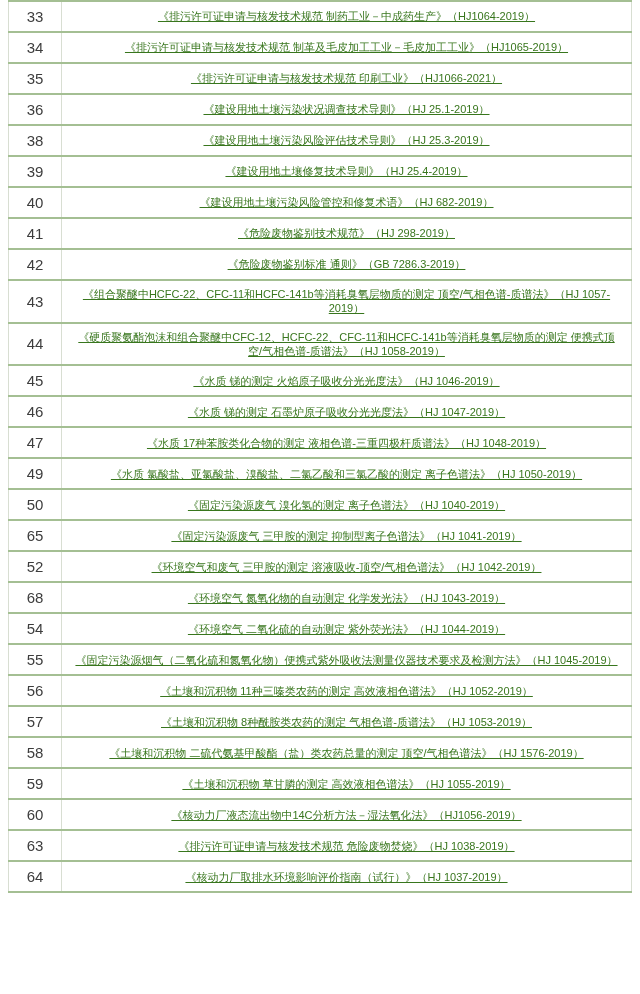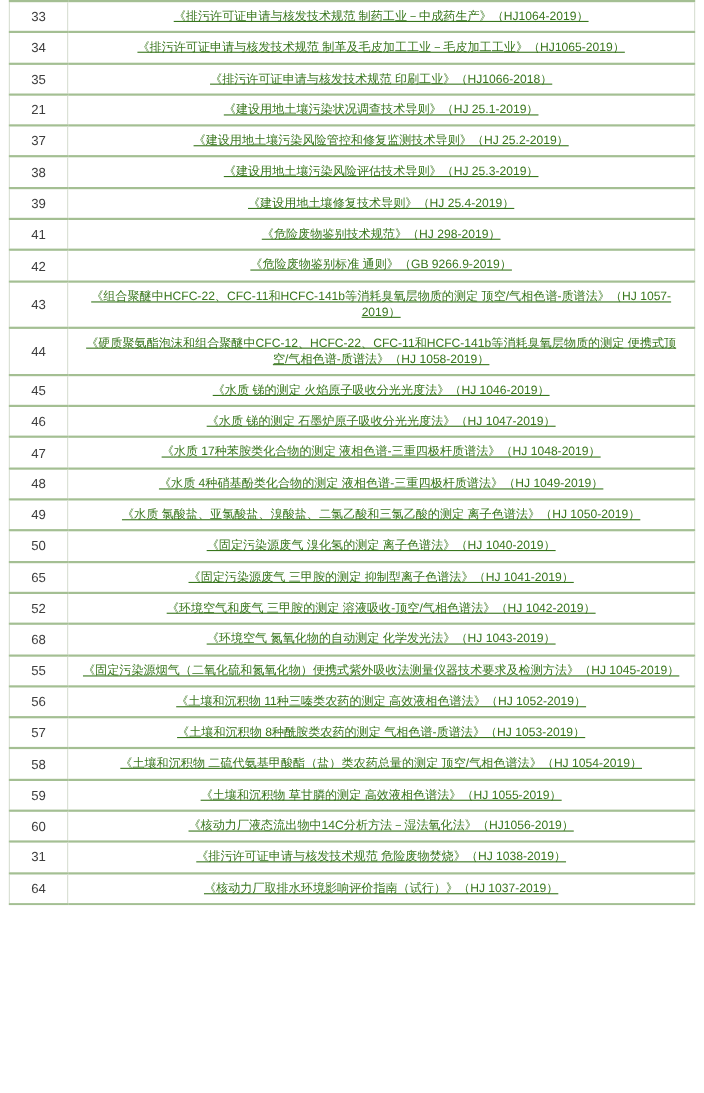--- a/index.html
+++ b/index.html
@@ -24,21 +24,21 @@
     border-bottom: 2px solid #a4bf93;
     border-left: 1px solid #d8ded2;
     border-right: 1px solid #d8ded2;
     background: #ffffff;
     vertical-align: middle;
   }
   td.cell-no {
     width: 48px;
     text-align: center;
     color: #3d3d3d;
-    font-size: 12px;
+    font-size: 15px;
     padding: 6px 2px;
   }
   td.cell-title {
     text-align: center;
     color: #38761d;
     font-size: 11px;
     line-height: 1.3;
     padding: 6px 10px;
     word-break: break-word;
     text-decoration: underline;
@@ -53,45 +53,45 @@
         <tr>
           <td class="cell-no">33</td>
           <td class="cell-title">《排污许可证申请与核发技术规范 制药工业－中成药生产》（HJ1064-2019）</td>
         </tr>
         <tr>
           <td class="cell-no">34</td>
           <td class="cell-title">《排污许可证申请与核发技术规范 制革及毛皮加工工业－毛皮加工工业》（HJ1065-2019）</td>
         </tr>
         <tr>
           <td class="cell-no">35</td>
-          <td class="cell-title">《排污许可证申请与核发技术规范 印刷工业》（HJ1066-2018）</td>
+          <td class="cell-title">《排污许可证申请与核发技术规范 印刷工业》（HJ1066-2021）</td>
         </tr>
         <tr>
-          <td class="cell-no">21</td>
+          <td class="cell-no">36</td>
           <td class="cell-title">《建设用地土壤污染状况调查技术导则》（HJ 25.1-2019）</td>
-        </tr>
-        <tr>
-          <td class="cell-no">37</td>
-          <td class="cell-title">《建设用地土壤污染风险管控和修复监测技术导则》（HJ 25.2-2019）</td>
         </tr>
         <tr>
           <td class="cell-no">38</td>
           <td class="cell-title">《建设用地土壤污染风险评估技术导则》（HJ 25.3-2019）</td>
         </tr>
         <tr>
           <td class="cell-no">39</td>
           <td class="cell-title">《建设用地土壤修复技术导则》（HJ 25.4-2019）</td>
         </tr>
         <tr>
+          <td class="cell-no">40</td>
+          <td class="cell-title">《建设用地土壤污染风险管控和修复术语》（HJ 682-2019）</td>
+        </tr>
+        <tr>
           <td class="cell-no">41</td>
           <td class="cell-title">《危险废物鉴别技术规范》（HJ 298-2019）</td>
         </tr>
         <tr>
           <td class="cell-no">42</td>
-          <td class="cell-title">《危险废物鉴别标准 通则》（GB 9266.9-2019）</td>
+          <td class="cell-title">《危险废物鉴别标准 通则》（GB 7286.3-2019）</td>
         </tr>
         <tr>
           <td class="cell-no">43</td>
           <td class="cell-title">《组合聚醚中HCFC-22、CFC-11和HCFC-141b等消耗臭氧层物质的测定 顶空/气相色谱-质谱法》（HJ 1057-2019）</td>
         </tr>
         <tr>
           <td class="cell-no">44</td>
           <td class="cell-title">《硬质聚氨酯泡沫和组合聚醚中CFC-12、HCFC-22、CFC-11和HCFC-141b等消耗臭氧层物质的测定 便携式顶空/气相色谱-质谱法》（HJ 1058-2019）</td>
         </tr>
         <tr>
@@ -100,69 +100,69 @@
         </tr>
         <tr>
           <td class="cell-no">46</td>
           <td class="cell-title">《水质 锑的测定 石墨炉原子吸收分光光度法》（HJ 1047-2019）</td>
         </tr>
         <tr>
           <td class="cell-no">47</td>
           <td class="cell-title">《水质 17种苯胺类化合物的测定 液相色谱-三重四极杆质谱法》（HJ 1048-2019）</td>
         </tr>
         <tr>
-          <td class="cell-no">48</td>
-          <td class="cell-title">《水质 4种硝基酚类化合物的测定 液相色谱-三重四极杆质谱法》（HJ 1049-2019）</td>
-        </tr>
-        <tr>
           <td class="cell-no">49</td>
           <td class="cell-title">《水质 氯酸盐、亚氯酸盐、溴酸盐、二氯乙酸和三氯乙酸的测定 离子色谱法》（HJ 1050-2019）</td>
         </tr>
         <tr>
           <td class="cell-no">50</td>
           <td class="cell-title">《固定污染源废气 溴化氢的测定 离子色谱法》（HJ 1040-2019）</td>
         </tr>
         <tr>
           <td class="cell-no">65</td>
           <td class="cell-title">《固定污染源废气 三甲胺的测定 抑制型离子色谱法》（HJ 1041-2019）</td>
         </tr>
         <tr>
           <td class="cell-no">52</td>
           <td class="cell-title">《环境空气和废气 三甲胺的测定 溶液吸收-顶空/气相色谱法》（HJ 1042-2019）</td>
         </tr>
         <tr>
           <td class="cell-no">68</td>
           <td class="cell-title">《环境空气 氮氧化物的自动测定 化学发光法》（HJ 1043-2019）</td>
         </tr>
         <tr>
+          <td class="cell-no">54</td>
+          <td class="cell-title">《环境空气 二氧化硫的自动测定 紫外荧光法》（HJ 1044-2019）</td>
+        </tr>
+        <tr>
           <td class="cell-no">55</td>
           <td class="cell-title">《固定污染源烟气（二氧化硫和氮氧化物）便携式紫外吸收法测量仪器技术要求及检测方法》（HJ 1045-2019）</td>
         </tr>
         <tr>
           <td class="cell-no">56</td>
           <td class="cell-title">《土壤和沉积物 11种三嗪类农药的测定 高效液相色谱法》（HJ 1052-2019）</td>
         </tr>
         <tr>
           <td class="cell-no">57</td>
           <td class="cell-title">《土壤和沉积物 8种酰胺类农药的测定 气相色谱-质谱法》（HJ 1053-2019）</td>
         </tr>
         <tr>
           <td class="cell-no">58</td>
-          <td class="cell-title">《土壤和沉积物 二硫代氨基甲酸酯（盐）类农药总量的测定 顶空/气相色谱法》（HJ 1054-2019）</td>
+          <td class="cell-title">《土壤和沉积物 二硫代氨基甲酸酯（盐）类农药总量的测定 顶空/气相色谱法》（HJ 1576-2019）</td>
         </tr>
         <tr>
           <td class="cell-no">59</td>
           <td class="cell-title">《土壤和沉积物 草甘膦的测定 高效液相色谱法》（HJ 1055-2019）</td>
         </tr>
         <tr>
           <td class="cell-no">60</td>
           <td class="cell-title">《核动力厂液态流出物中14C分析方法－湿法氧化法》（HJ1056-2019）</td>
         </tr>
         <tr>
-          <td class="cell-no">31</td>
+          <td class="cell-no">63</td>
           <td class="cell-title">《排污许可证申请与核发技术规范 危险废物焚烧》（HJ 1038-2019）</td>
         </tr>
         <tr>
           <td class="cell-no">64</td>
           <td class="cell-title">《核动力厂取排水环境影响评价指南（试行）》（HJ 1037-2019）</td>
         </tr>
       </tbody>
   </table>
 </div>
 

